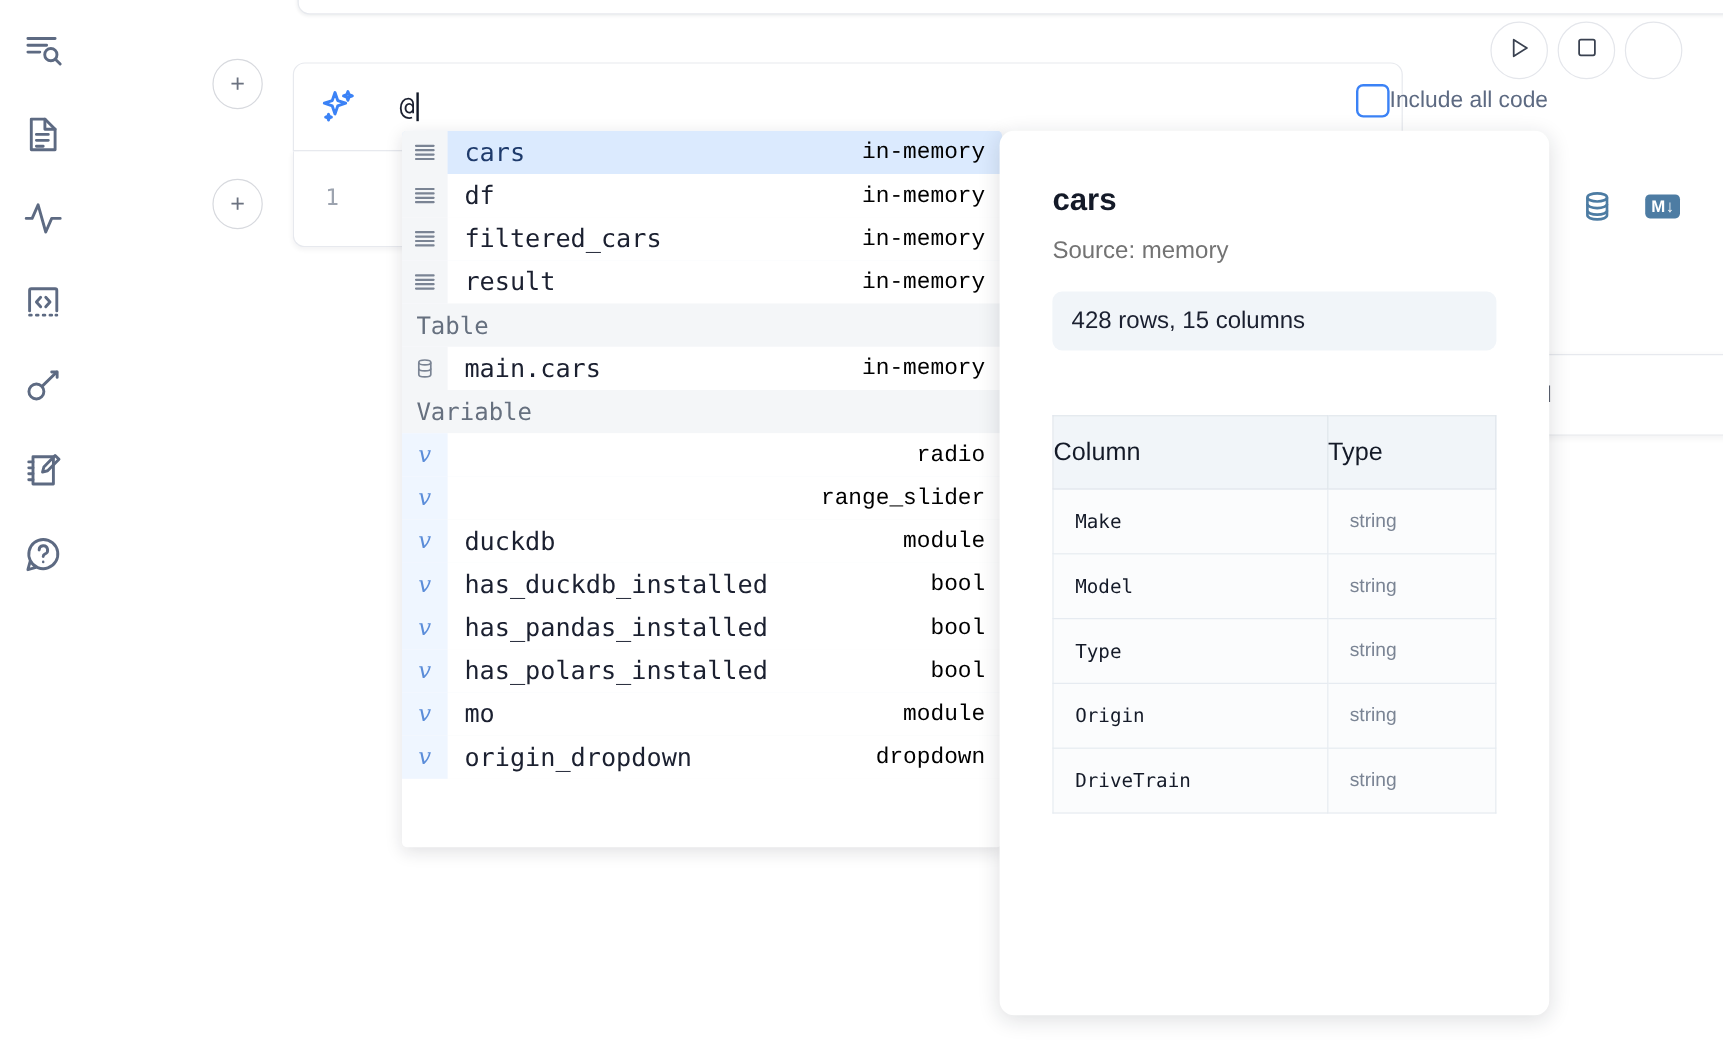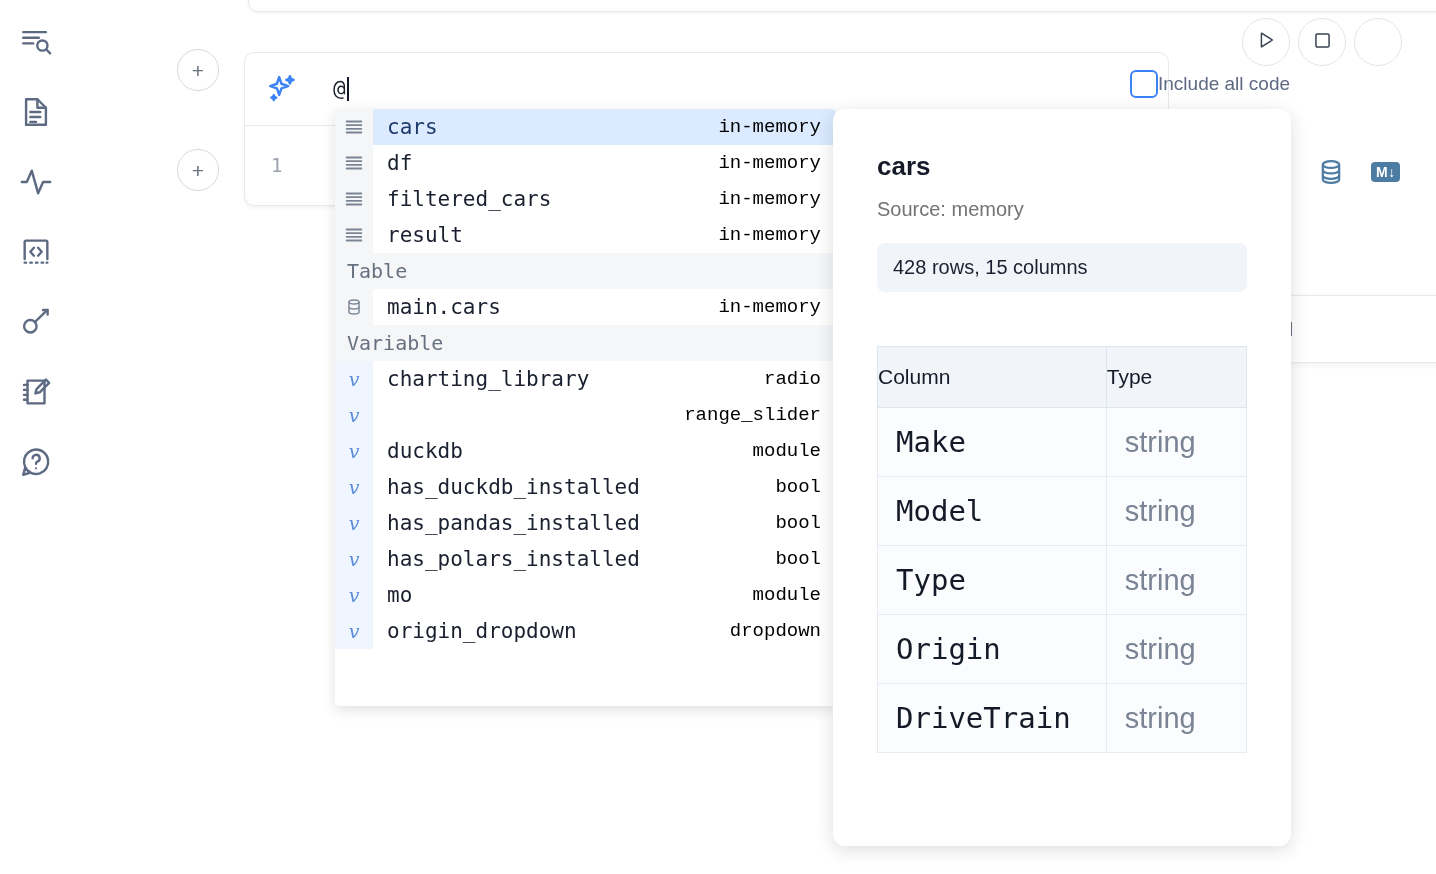--- a/index.html
+++ b/index.html
@@ -270,21 +270,21 @@
     text-align: left;
     font-size: 21px;
     font-weight: 400;
     color: #141a28;
     padding: 18px 0;
   }
   #detail-table td {
     border: 1px solid #e6ebf1;
     padding: 17px 18px;
     background: #fbfcfd;
-    font-size: 29px;
+    font-size: 16px;
   }
   #detail-table td.col-name {
     font-family: "DejaVu Sans Mono", monospace;
     color: #141a28;
   }
   #detail-table td.col-type { color: #7a8494; }
   #detail-table th:first-child, #detail-table td:first-child { width: 62%; }
 </style>
 </head>
 <body>
@@ -470,21 +470,20 @@
           </svg>
         </span>
         <span class="ac-name">main.cars</span>
         <span class="ac-type">in-memory</span>
       </div>
     </div>
     <div class="ac-section">Variable</div>
     <div class="ac-group">
       <div class="ac-row">
         <span class="ac-var-icon">v</span>
-        <span class="ac-name">charting_library</span>
         <span class="ac-type">radio</span>
       </div>
       <div class="ac-row">
         <span class="ac-var-icon">v</span>
         <span class="ac-type">range_slider</span>
       </div>
       <div class="ac-row">
         <span class="ac-var-icon">v</span>
         <span class="ac-name">duckdb</span>
         <span class="ac-type">module</span>

